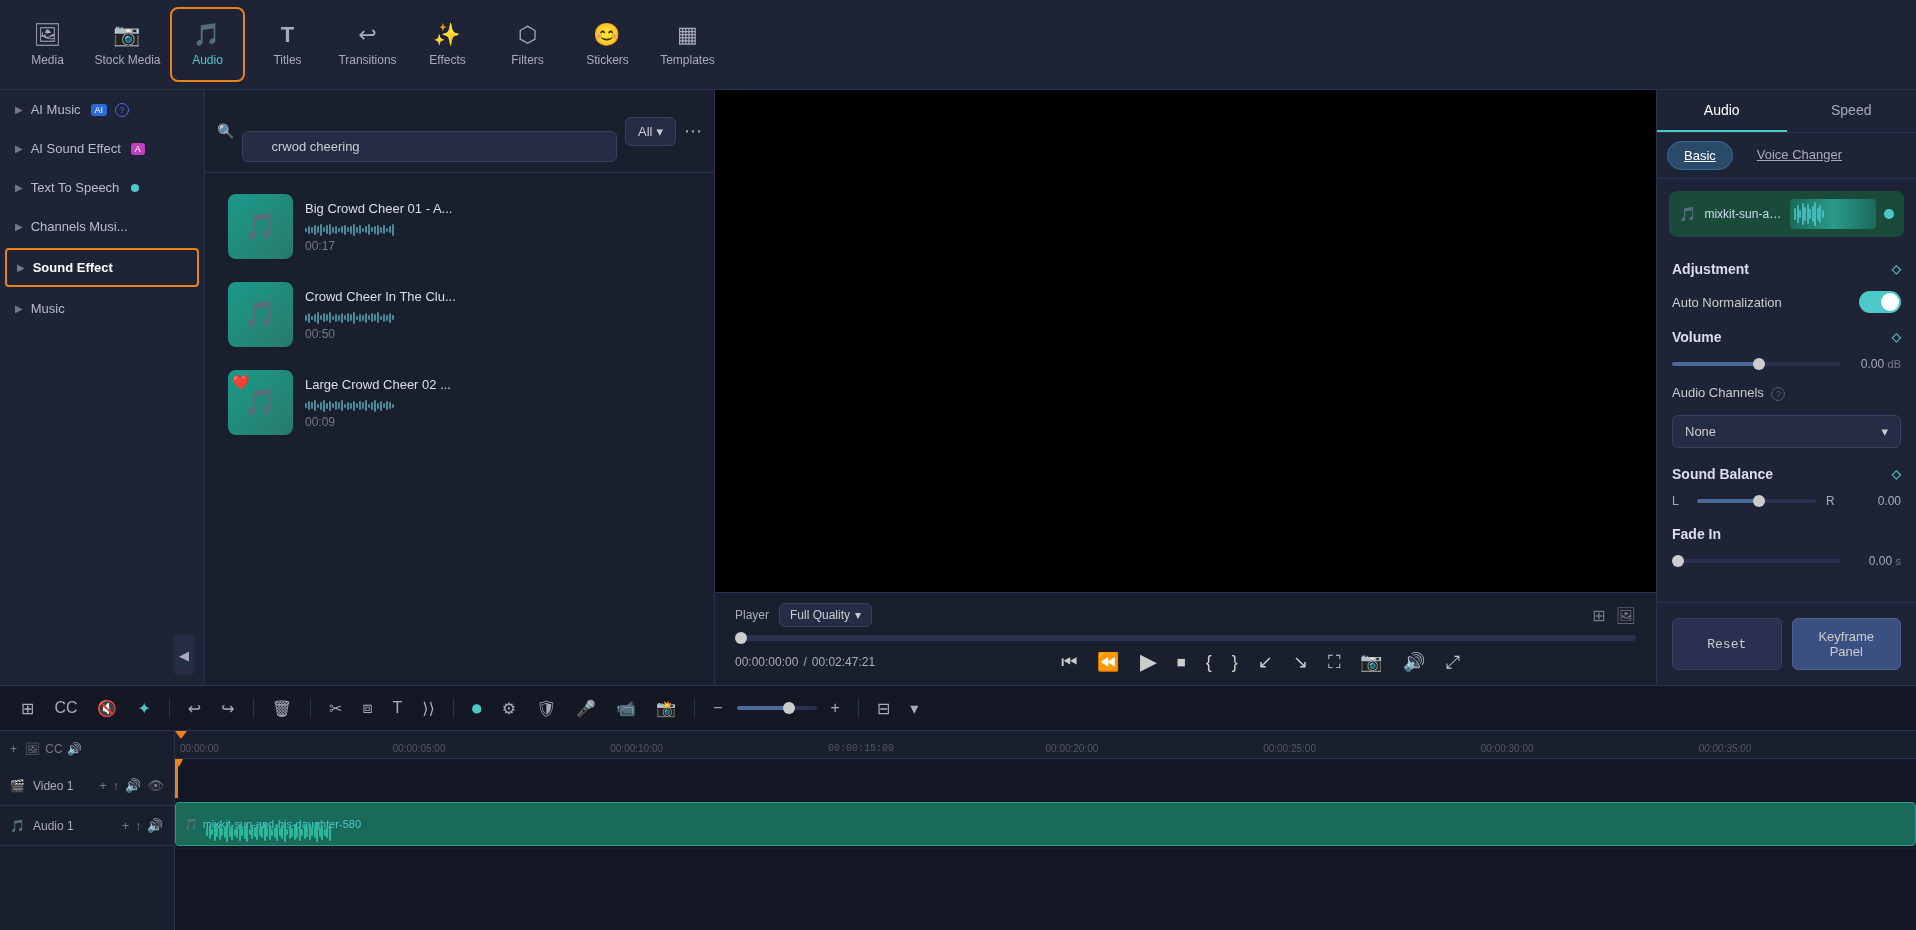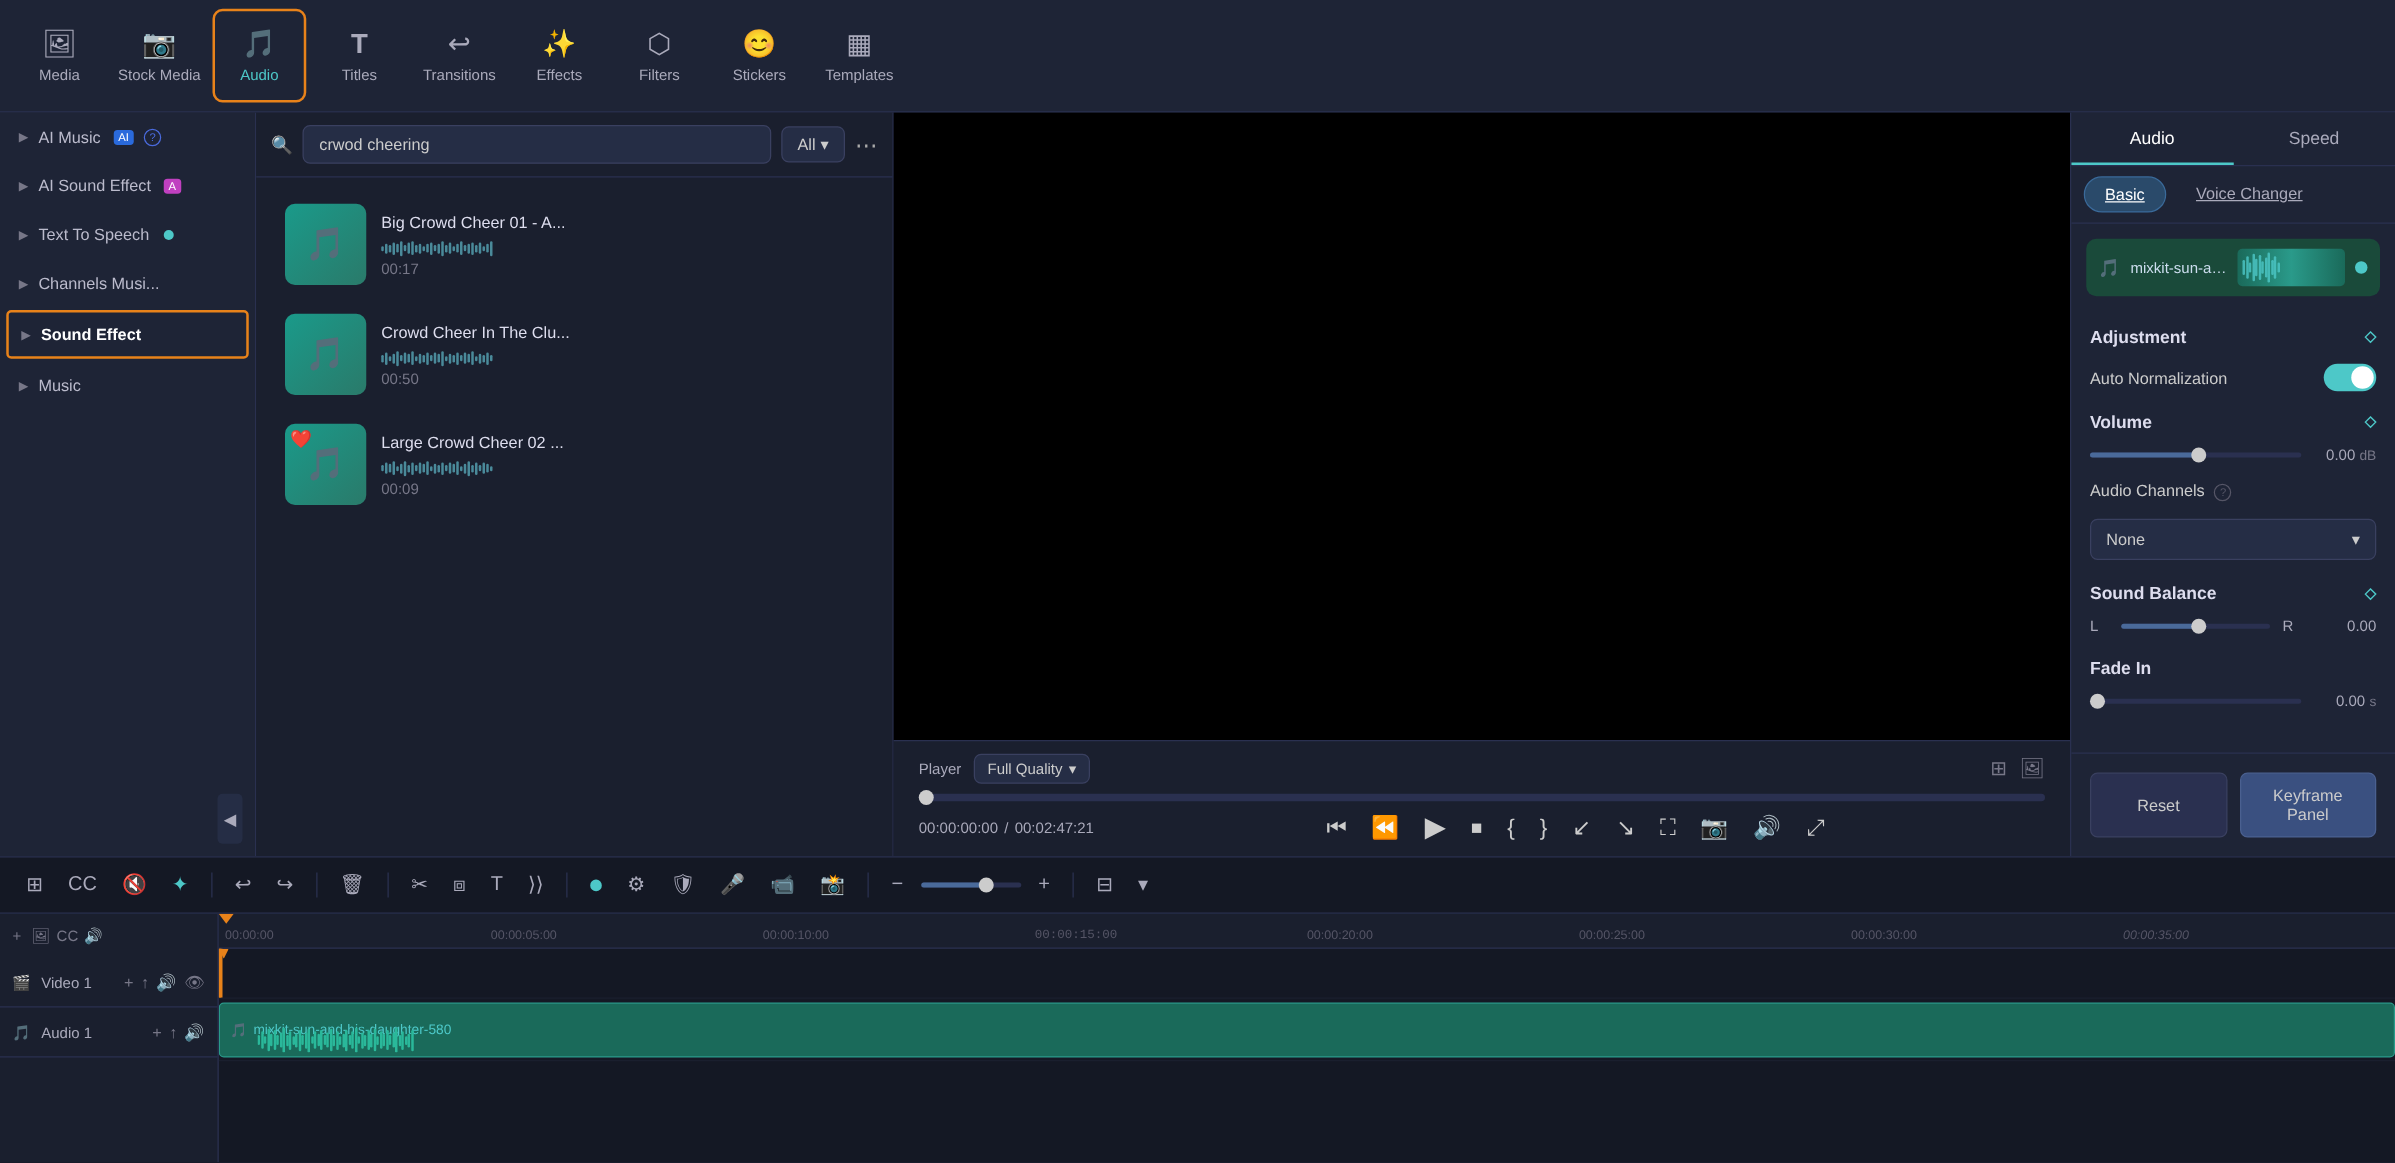--- a/index.html
+++ b/index.html
@@ -23,21 +23,21 @@
 
     
     .left-panel { width: 205px; background: #1e2436; border-right: 1px solid #2a3050; display: flex; flex-direction: column; }
     .left-panel-item { display: flex; align-items: center; padding: 12px 15px; cursor: pointer; color: #bbc; gap: 8px; font-size: 13px; }
     .left-panel-item.active { border: 2px solid #e8821a; border-radius: 4px; margin: 2px 5px; padding: 10px 10px; }
     .left-panel-item .arrow { font-size: 10px; color: #778; }
 
     
     .search-list-panel { width: 510px; background: #1a1f2e; border-right: 1px solid #2a3050; display: flex; flex-direction: column; }
     .search-bar { display: flex; align-items: center; padding: 10px 12px; gap: 8px; border-bottom: 1px solid #2a3050; }
-    .search-input { flex: 1; background: #252d45; border: 1px solid #3a4060; border-radius: 6px; padding: 7px 12px; color: #ccc; font-size: 13px; outline: none; }
+    .search-input { flex: 1; background: #252d45; border: 1px solid #3a4060; border-radius: 6px; padding: 7px 28px; color: #ccc; font-size: 13px; outline: none; margin-top: 31px; }
     .filter-btn { background: #252d45; border: 1px solid #3a4060; border-radius: 6px; padding: 6px 12px; color: #ccc; cursor: pointer; display: flex; align-items: center; gap: 4px; }
     .more-btn { background: none; border: none; color: #aaa; cursor: pointer; font-size: 18px; }
 
     .audio-list { flex: 1; overflow-y: auto; padding: 8px 0; }
     .audio-item { display: flex; align-items: center; padding: 10px 15px; gap: 12px; cursor: pointer; border-radius: 6px; margin: 3px 8px; }
     .audio-thumb { width: 65px; height: 65px; border-radius: 8px; background: linear-gradient(135deg, #1a9a8a, #2a7a6a); display: flex; align-items: center; justify-content: center; position: relative; flex-shrink: 0; }
     .audio-thumb .music-icon { font-size: 26px; color: #4dc8c8; }
     .audio-thumb .heart-icon { position: absolute; top: 4px; left: 4px; font-size: 14px; color: #e05; }
     .audio-info { flex: 1; }
     .audio-title { color: #dde; font-size: 13px; margin-bottom: 5px; }
@@ -84,21 +84,21 @@
     .slider-track { flex: 1; height: 4px; background: #2a3050; border-radius: 2px; position: relative; }
     .slider-fill { height: 100%; background: #4a6a9a; border-radius: 2px; }
     .slider-knob { width: 12px; height: 12px; background: #ccc; border-radius: 50%; position: absolute; top: -4px; }
     .slider-value { color: #aab; font-size: 12px; text-align: right; min-width: 50px; }
     .slider-unit { color: #778; font-size: 11px; }
 
     .dropdown-row { padding: 6px 15px; }
     .dropdown-select { width: 100%; background: #252d45; border: 1px solid #3a4060; border-radius: 6px; padding: 8px 12px; color: #ccc; font-size: 13px; cursor: pointer; display: flex; align-items: center; justify-content: space-between; }
 
     .bottom-buttons { display: flex; gap: 10px; padding: 15px; margin-top: auto; border-top: 1px solid #2a3050; }
-    .reset-btn { flex: 1; background: #2a3050; border: 1px solid #3a4060; border-radius: 6px; padding: 10px; color: #ccc; cursor: pointer; text-align: center; font-size: 13px; }
+    .reset-btn { flex: 1; background: #2a3050; border: 1px solid #3a4060; border-radius: 6px; padding: 10px; color: #ccc; cursor: pointer; text-align: center; font-size: 13px; font-family: Liberation Mono, monospace; }
     .keyframe-btn { flex: 1; background: #3a5080; border: 1px solid #4a6090; border-radius: 6px; padding: 10px; color: #ccc; cursor: pointer; text-align: center; font-size: 13px; }
 
     
     .bottom-area { height: 245px; background: #141824; border-top: 1px solid #2a3050; display: flex; flex-direction: column; }
     .timeline-toolbar { display: flex; align-items: center; padding: 6px 15px; border-bottom: 1px solid #2a3050; gap: 8px; height: 45px; }
     .tl-btn { background: none; border: none; color: #aab; cursor: pointer; font-size: 16px; padding: 4px 6px; border-radius: 4px; }
     .tl-separator { width: 1px; height: 20px; background: #2a3050; margin: 0 4px; }
     .zoom-slider { width: 80px; height: 4px; background: #2a3050; border-radius: 2px; position: relative; }
     .zoom-fill { width: 60%; height: 100%; background: #4a6a9a; border-radius: 2px; }
     .zoom-knob { width: 12px; height: 12px; background: #ccc; border-radius: 50%; position: absolute; top: -4px; left: 58%; }

